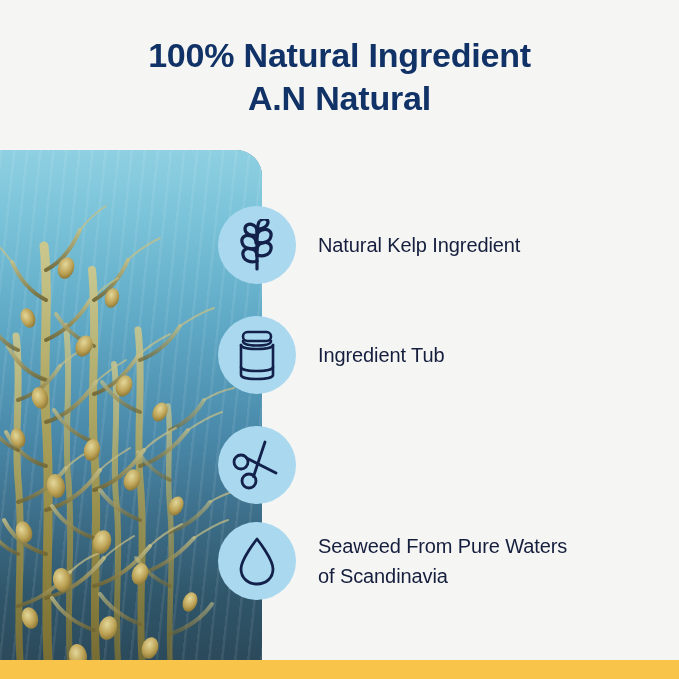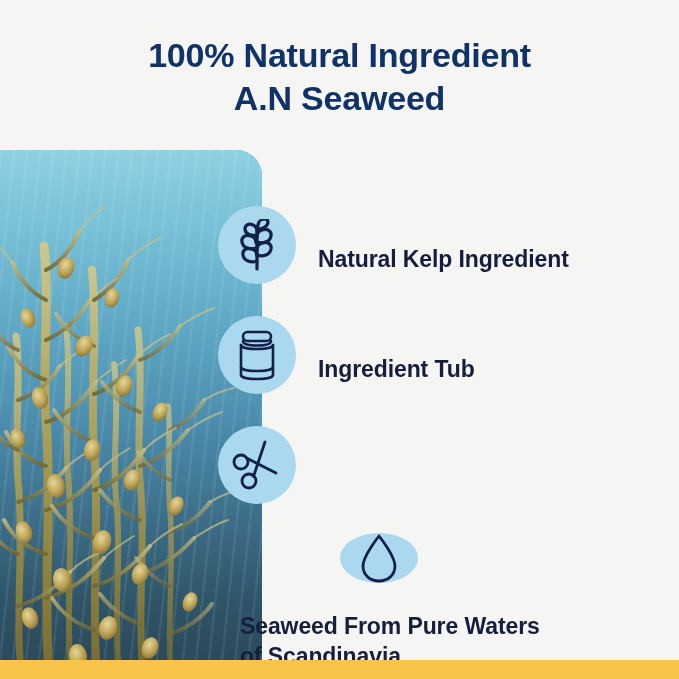--- a/index.html
+++ b/index.html
@@ -90,64 +90,63 @@
   .feature-row {
     position: absolute;
     left: 0;
     display: flex;
     align-items: center;
     height: 80px;
   }
   .feature-row.r0 { top: 0px; }
   .feature-row.r1 { top: 110px; }
   .feature-row.r2 { top: 220px; }
-  .feature-row.r3 { top: 328px; flex-direction: column; }
+  .feature-row.r3 { top: 316px; }
 
   .icon-badge {
     width: 78px;
     height: 78px;
     min-width: 78px;
     border-radius: 50%;
     background: #a9d8ef;
     display: flex;
     align-items: center;
     justify-content: center;
   }
   .icon-badge svg {
     display: block;
   }
   .feature-label {
     margin-left: 22px;
     color: #151e3c;
-    font-size: 23px;
+    font-size: 20px;
     line-height: 30px;
-    font-weight: bold;
+    font-weight: normal;
     letter-spacing: -0.1px;
     white-space: pre-line;
-    margin-top: 28px;
   }
 
   
   .bottom-bar {
     position: absolute;
     left: 0;
     bottom: 0;
     width: 679px;
     height: 19px;
     background: #f9c44a;
   }
 </style>
 </head>
 <body>
 
 <div class="canvas">
 
   <div class="heading">
     <span class="line">100% Natural Ingredient</span>
-    <span class="line">A.N Seaweed</span>
+    <span class="line">A.N Natural</span>
   </div>
 
   <div class="photo-panel">
     <div class="water"></div>
     <div class="kelp-layer">
       <svg width="262" height="510" viewBox="0 0 262 510" preserveAspectRatio="none">
         <defs>
           <linearGradient id="frondA" x1="0" y1="0" x2="0" y2="1">
             <stop offset="0%" stop-color="#cfc88a"></stop>
             <stop offset="35%" stop-color="#b5a95f"></stop>

